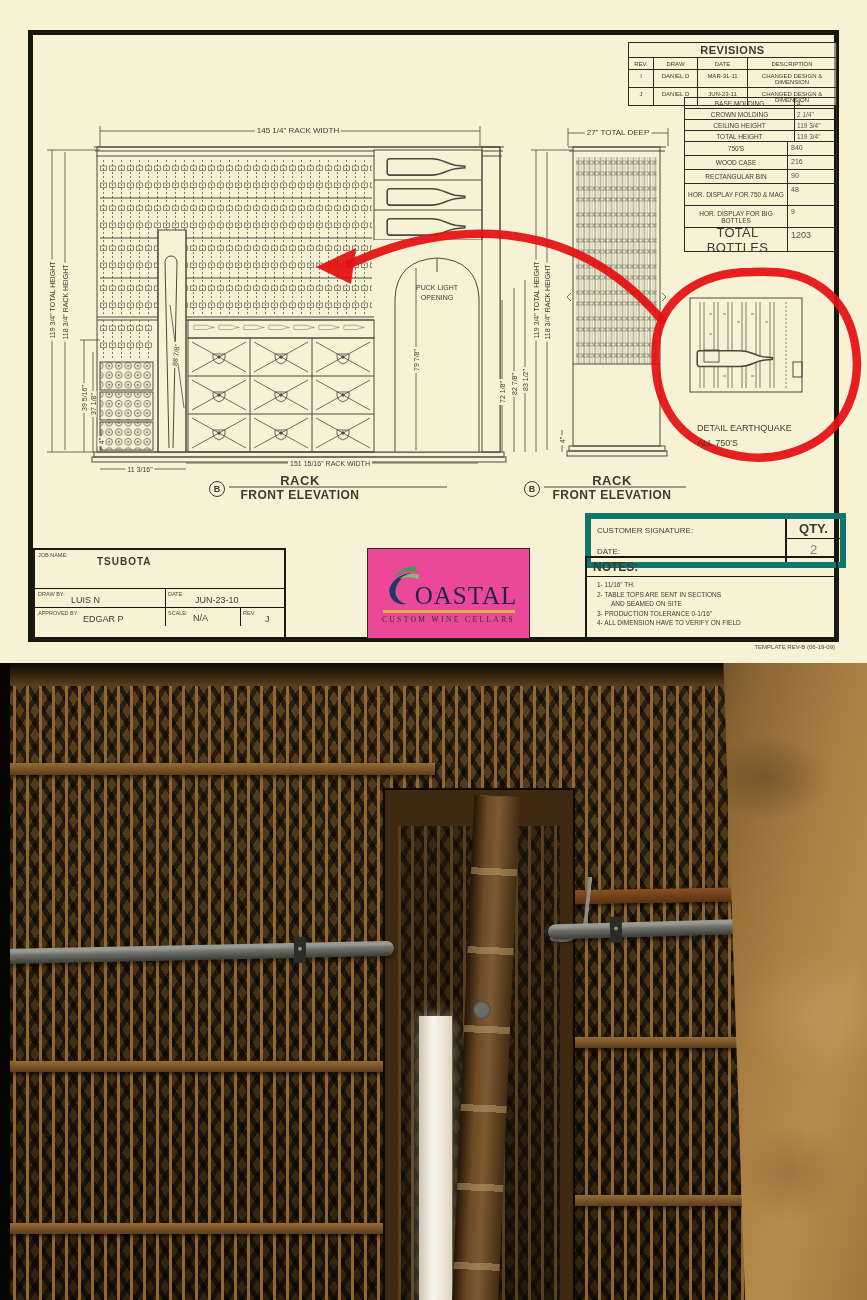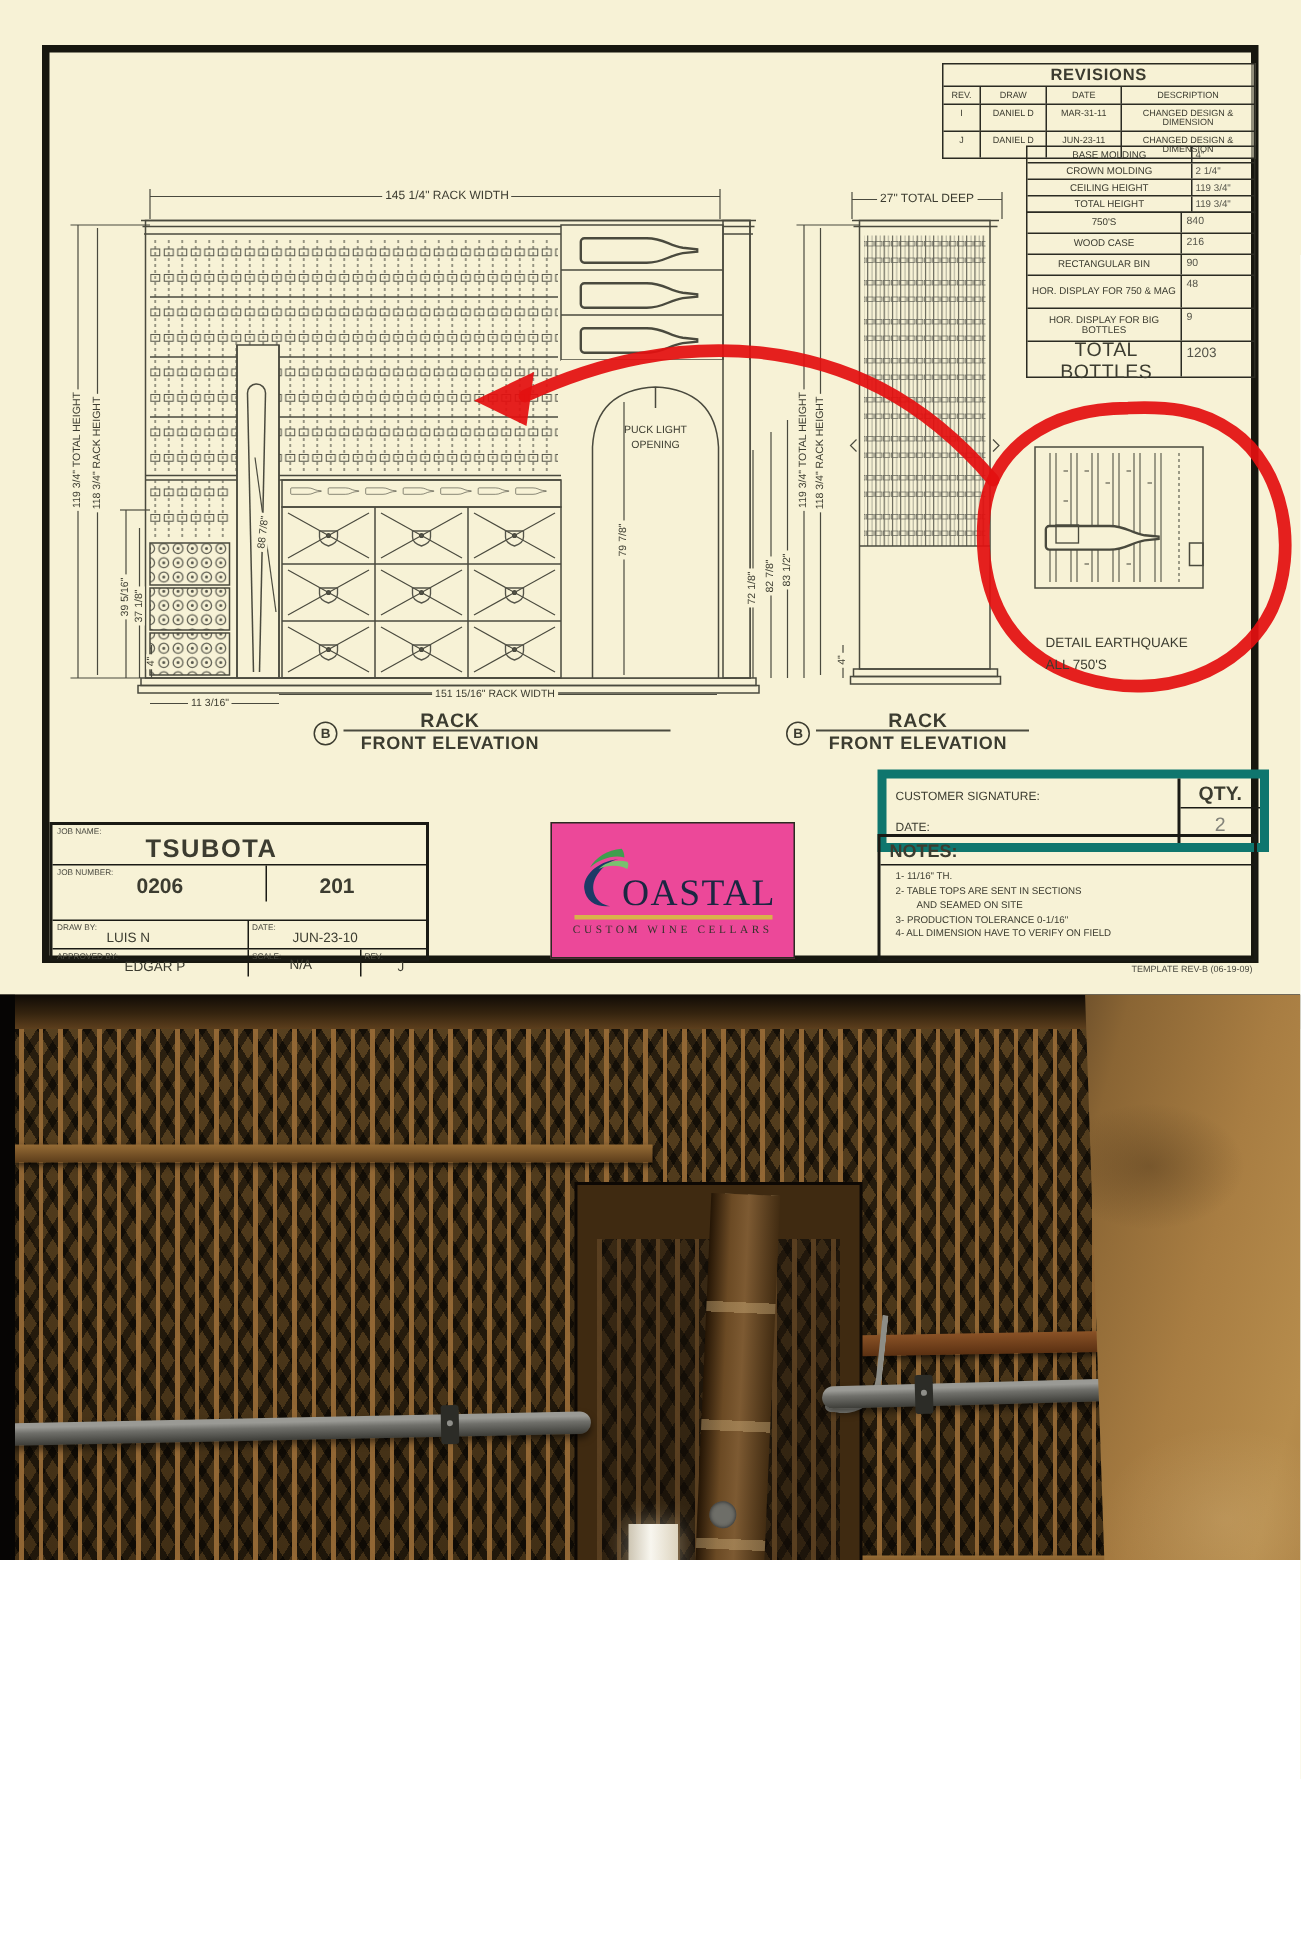--- a/index.html
+++ b/index.html
@@ -1,16 +1,16 @@
 <!DOCTYPE html>
 <html><head>
 <meta charset="utf-8">
 <style>
   html,body{margin:0;padding:0;background:#fff;}
-  #page{position:relative;width:867px;height:1040px;overflow:hidden;
+  #page{position:relative;width:867px;height:1300px;overflow:hidden;
         font-family:"Liberation Sans",sans-serif;background:#f7f2d6;color:#3c3c30;}
   .abs{position:absolute;}
   
   .frame{position:absolute;left:28px;top:30px;width:801px;height:602px;border:5px solid #17170f;}
   .lbl{position:absolute;white-space:nowrap;color:#3c3c30;}
   .ctr{transform:translate(-50%,-50%);}
   .vert{transform:translate(-50%,-50%) rotate(-90deg);}
   .bg{background:#f7f2d6;padding:0 2px;} .t7{font-size:7px;} .t8{font-size:8px;} .t9{font-size:9px;}
   
   .revs{position:absolute;left:628px;top:42px;width:207px;border:1.5px solid #2b2b22;background:rgba(247,242,214,.55);}
@@ -401,27 +401,21 @@
         <div>2- TABLE TOPS ARE SENT IN SECTIONS</div>
         <div class="notes-indent">AND SEAMED ON SITE</div>
         <div>3- PRODUCTION TOLERANCE 0-1/16"</div>
         <div>4- ALL DIMENSION HAVE TO VERIFY ON FIELD</div>
       </div>
     </div>
 
     <div class="tb">
       <div class="tb-row" style="height:26px;">
         <span class="tb-lab">JOB NAME:</span>
-        <span class="lbl bold" style="left:62px;top:6px;font-size:17px;letter-spacing:1px;">TSUBOTA</span>
-      </div>
-      <div class="tb-row" style="height:24px;">
-        <span class="tb-lab">JOB NUMBER:</span>
-        <span class="lbl bold" style="left:56px;top:5px;font-size:14px;">0206</span>
-        <div class="tb-div" style="left:142px;"></div>
-        <span class="lbl bold" style="left:178px;top:5px;font-size:14px;">201</span>
+        <span class="lbl bold" style="left:62px;top:6px;font-size:10px;letter-spacing:1px;">TSUBOTA</span>
       </div>
       <div class="tb-row" style="height:18px;margin-top:12px;">
         <span class="tb-lab">DRAW BY:</span>
         <span class="lbl" style="left:36px;top:6px;font-size:9px;">LUIS N</span>
         <div class="tb-div" style="left:130px;"></div>
         <span class="tb-lab" style="left:133px;">DATE:</span>
         <span class="lbl" style="left:160px;top:6px;font-size:9px;">JUN-23-10</span>
       </div>
       <div class="tb-row" style="height:18px;">
         <span class="tb-lab">APPROVED BY:</span>

